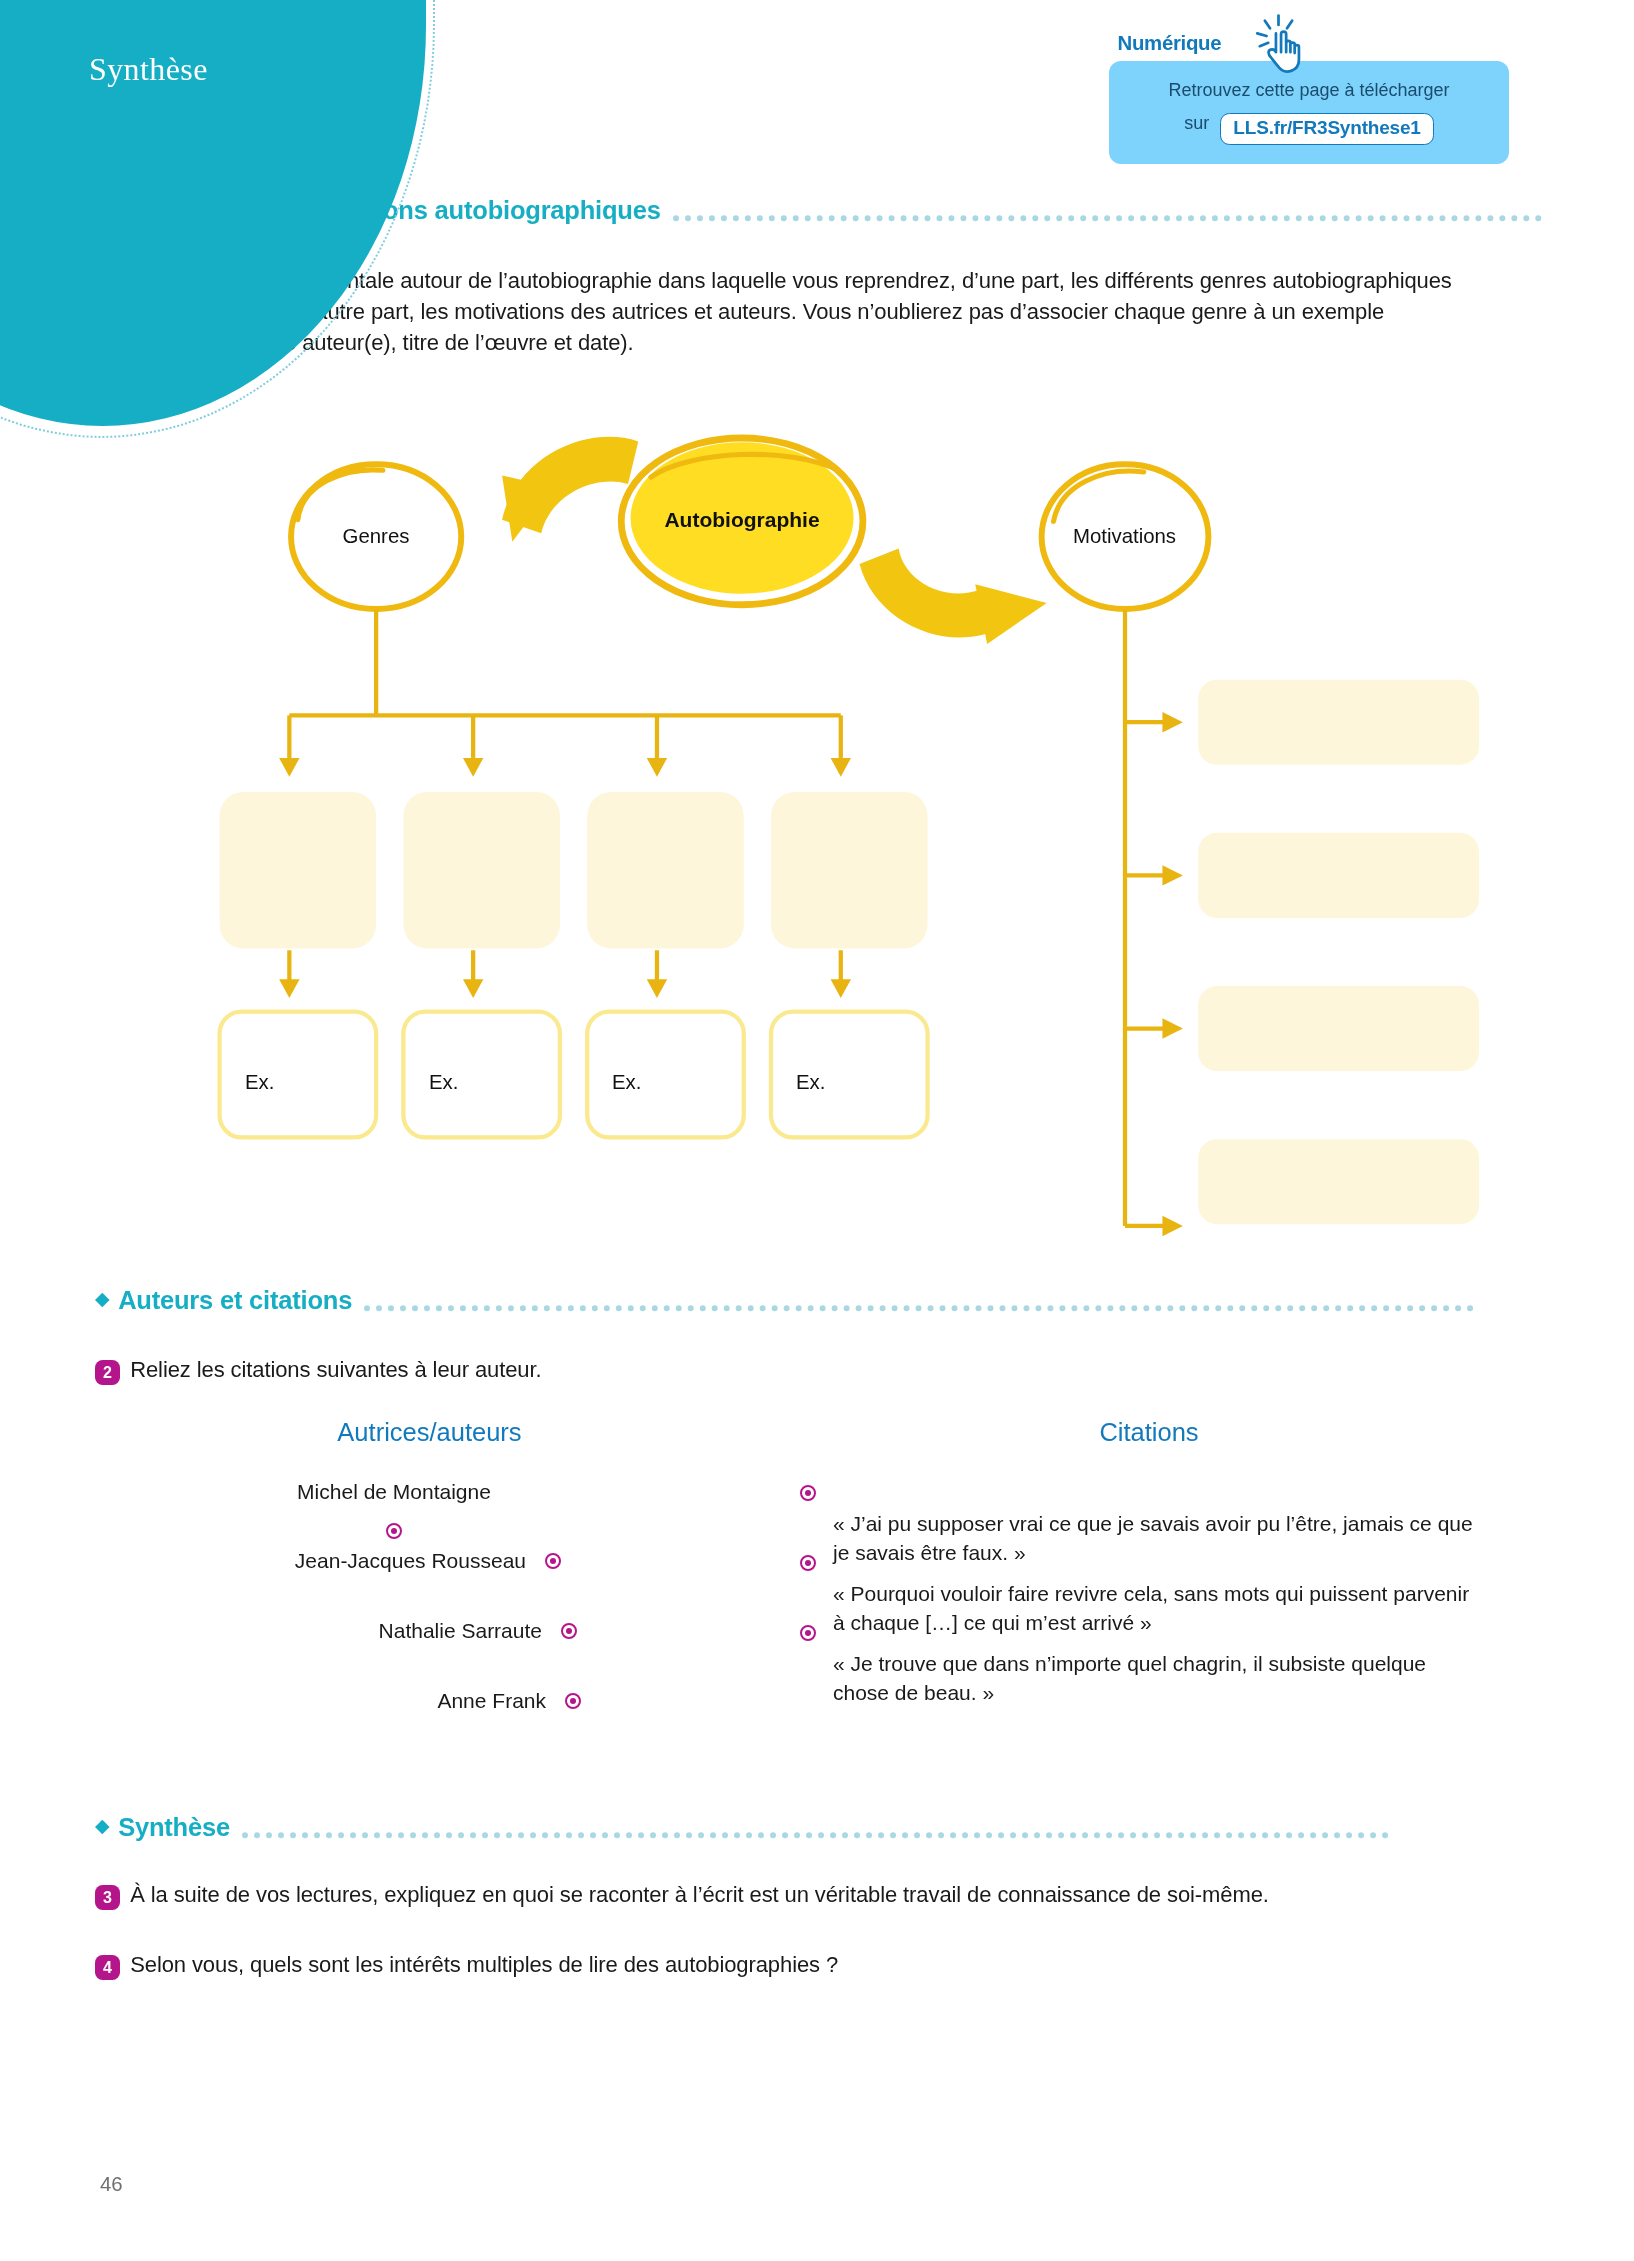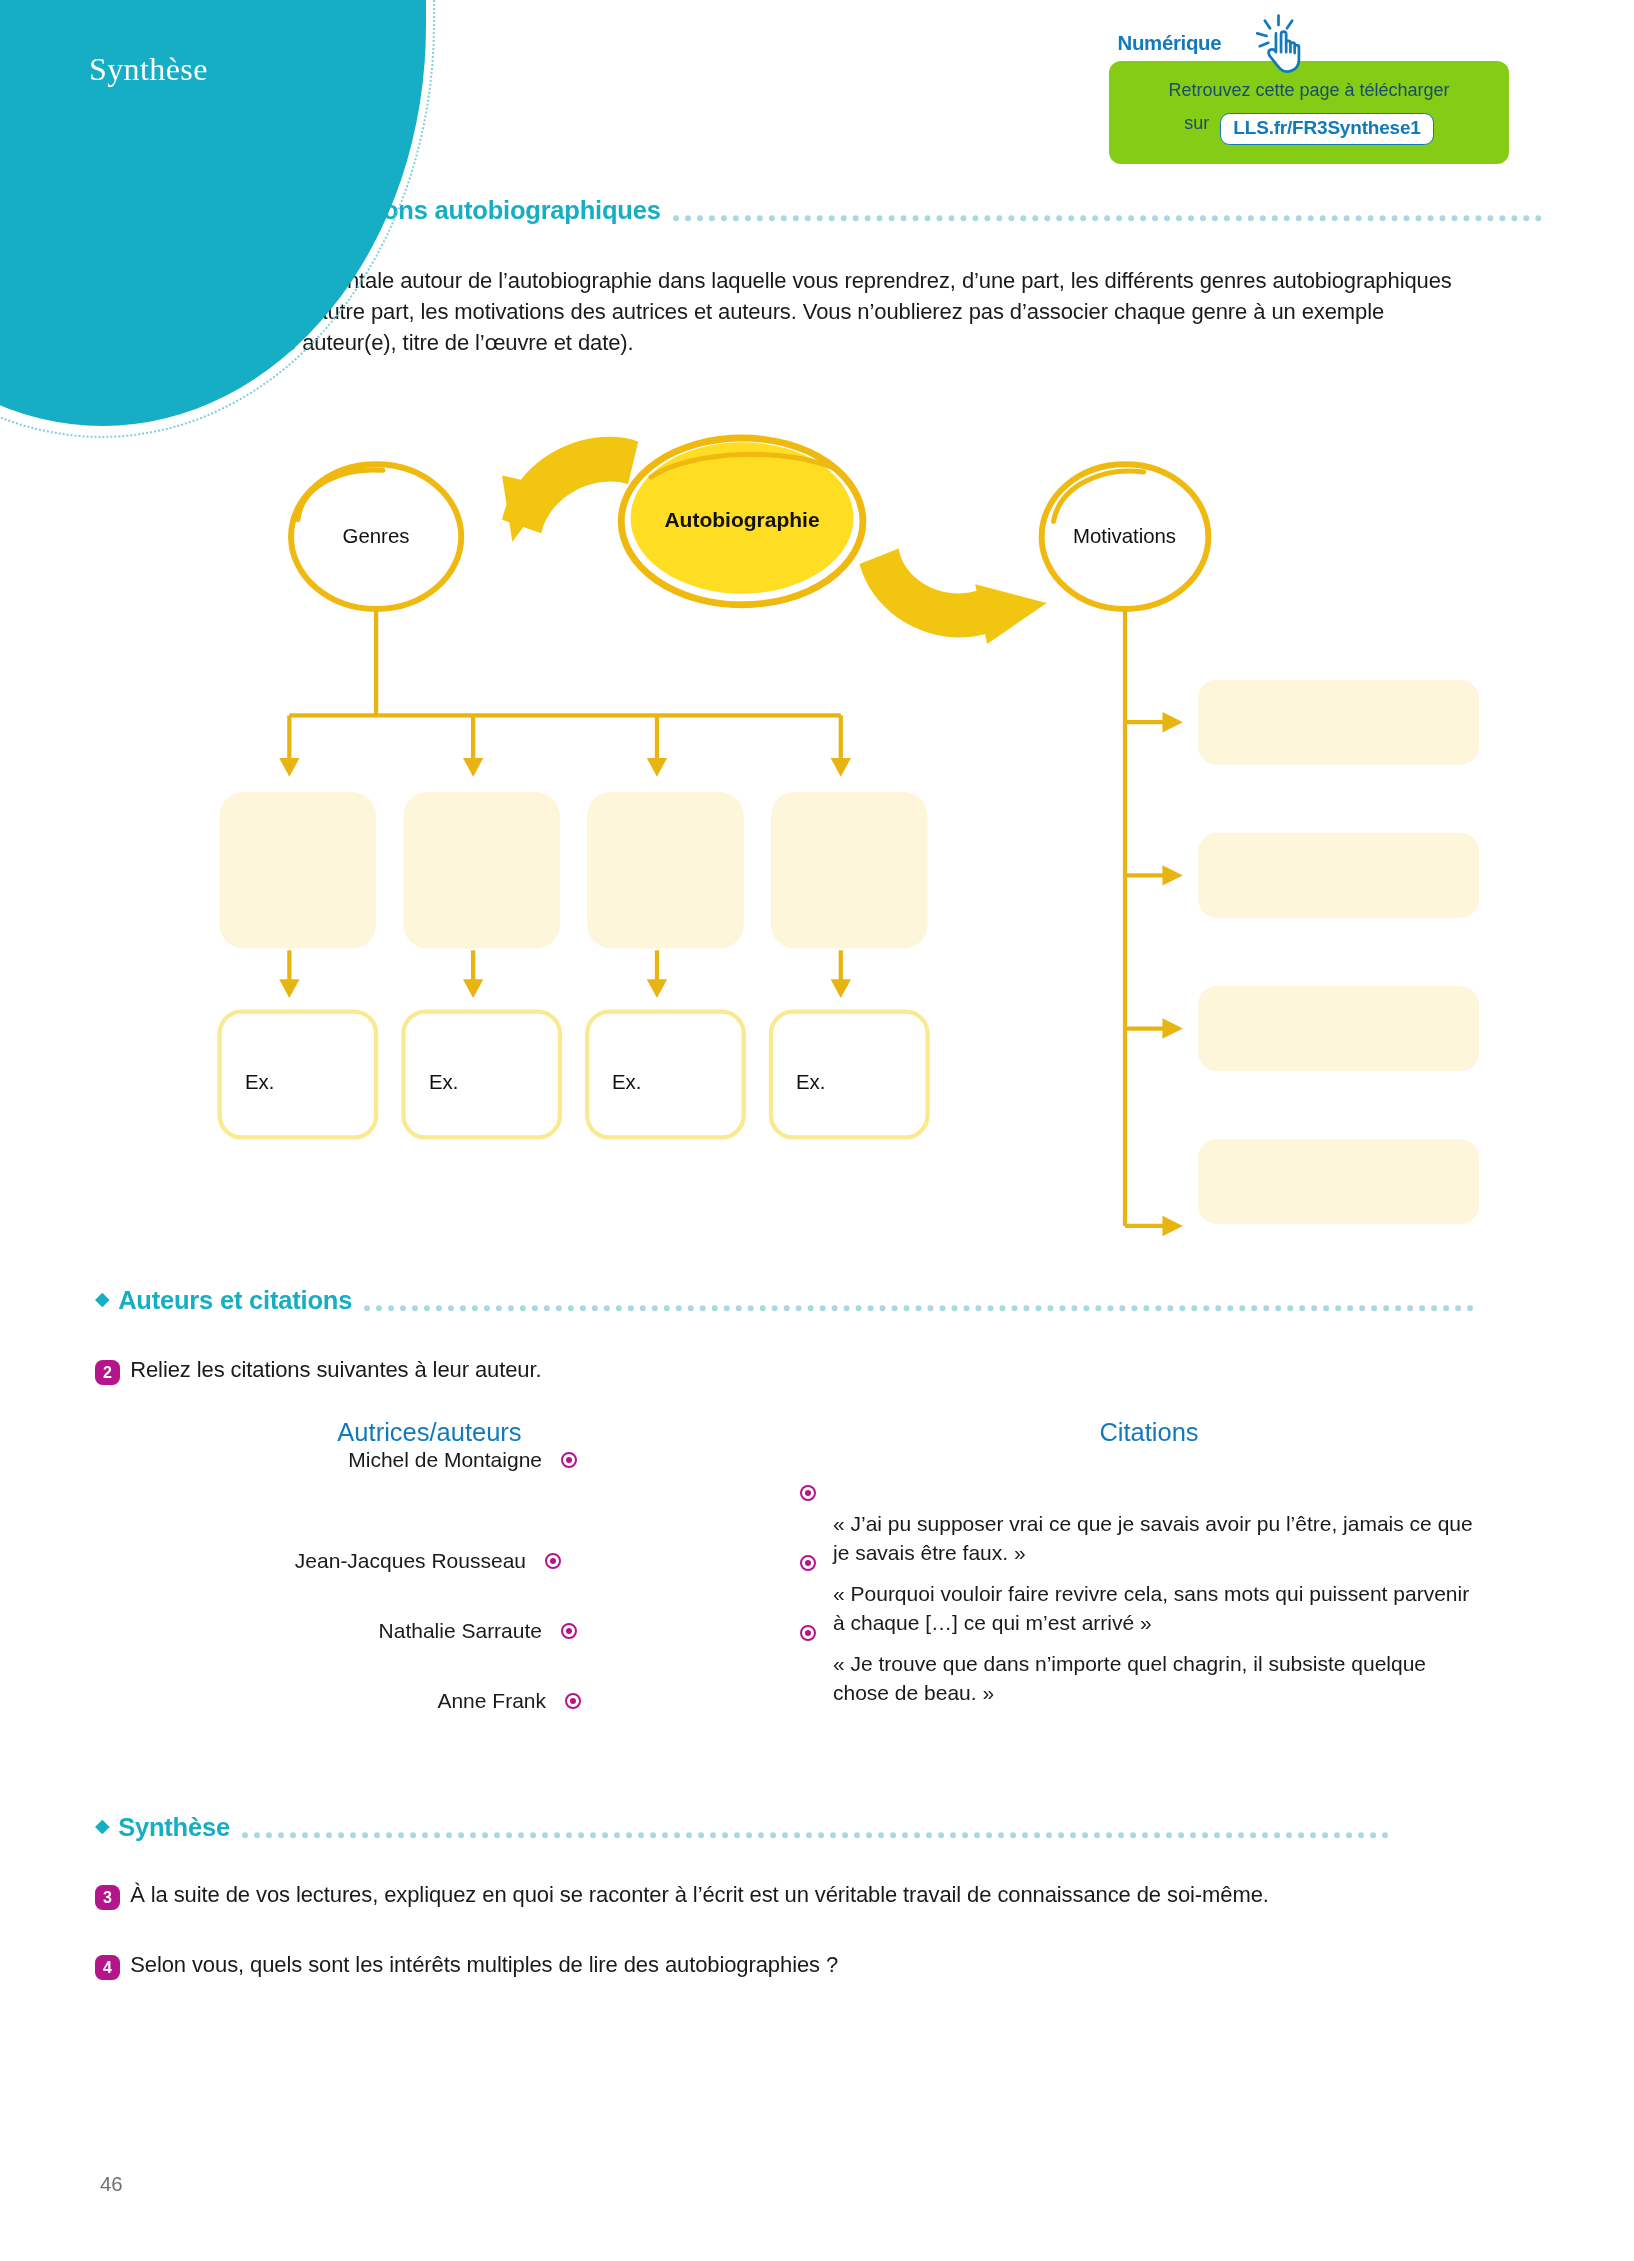--- a/index.html
+++ b/index.html
@@ -72,21 +72,21 @@
     letter-spacing: -0.3px;
     z-index: 7;
   }
   .numerique-hand {
     position: absolute;
     left: 143px;
     top: -48px;
     z-index: 8;
   }
   .numerique-box {
-    background: #84cc16;
+    background: #7dd3fc;
     border-radius: 12px;
     padding: 19px 22px 19px 22px;
     box-sizing: border-box;
   }
   .numerique-line1 {
     color: #1B4C6E;
     font-size: 18px;
     text-align: center;
     white-space: nowrap;
   }
@@ -419,21 +419,21 @@
   </div>
 
   <div class="q-row" style="left:95px; top:1355px; width:1192px;">
     <div class="q-num">2</div>
     <div class="q-text">Reliez les citations suivantes à leur auteur.</div>
   </div>
 
   <div class="match-col-head" style="left:289px; top:1418px; width:281px; text-align:center;">Autrices/auteurs</div>
   <div class="match-col-head" style="left:1030px; top:1418px; width:238px; text-align:center;">Citations</div>
 
-  <div class="author-row" style="left:211px; top:1448px;">
+  <div class="author-row" style="left:211px; top:1480px;flex-direction:column;">
     <span class="author-name">Michel de Montaigne</span>
     <span class="bullet-dot"></span>
   </div>
   <div class="author-row" style="left:195px; top:1549px;">
     <span class="author-name">Jean-Jacques Rousseau</span>
     <span class="bullet-dot"></span>
   </div>
   <div class="author-row" style="left:211px; top:1619px;">
     <span class="author-name">Nathalie Sarraute</span>
     <span class="bullet-dot"></span>

